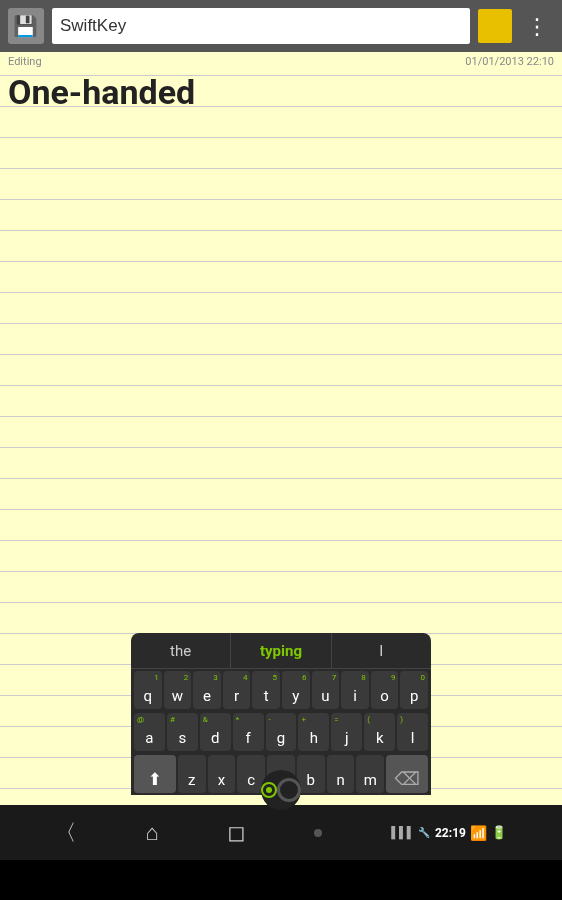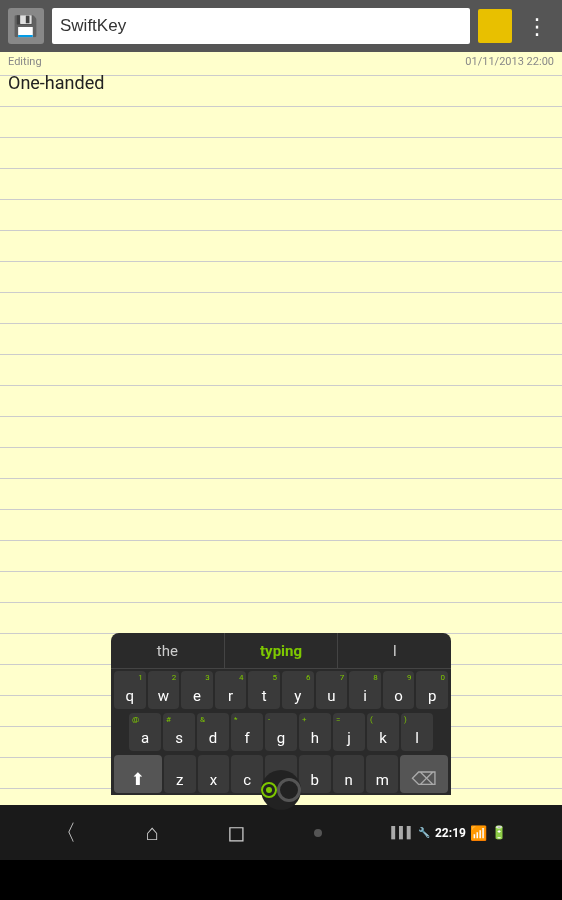--- a/index.html
+++ b/index.html
@@ -45,21 +45,21 @@
       position: relative;
       overflow: hidden;
     }
     .note-meta {
       display: flex; justify-content: space-between;
       padding: 3px 8px 0 8px;
       font-size: 11px; color: #888;
     }
     .note-title {
       padding: 4px 8px 6px 8px;
-      font-size: 18px; font-weight: normal; color: #222;
+      font-size: 34px; font-weight: bold; color: #222;
     }
     
     .ruled-lines {
       position: absolute;
       top: 0; left: 0; right: 0; bottom: 0;
       pointer-events: none;
     }
     .ruled-lines::before {
       content: '';
       position: absolute;
@@ -78,21 +78,21 @@
       position: relative;
       z-index: 1;
     }
 
     
     #keyboard-container {
       position: absolute;
       bottom: 65px;
       left: 50%;
       transform: translateX(-50%);
-      width: 340px;
+      width: 300px;
       background: #2a2a2a;
       border-radius: 8px 8px 0 0;
       overflow: visible;
       z-index: 10;
     }
 
     
     #keyboard-handle {
       position: absolute;
       bottom: -15px;
@@ -206,21 +206,21 @@
   <input class="app-bar-title-input" type="text" value="SwiftKey" style="">
   <div class="app-bar-color-btn"></div>
   <div class="app-bar-menu-btn">⋮</div>
 </div>
 
 <div id="note-area">
   <div class="ruled-lines"></div>
   <div class="note-content-area">
     <div class="note-meta">
       <span>Editing</span>
-      <span>01/11/2013  22:00</span>
+      <span>01/01/2013  22:10</span>
     </div>
     <div class="note-title">One-handed</div>
   </div>
 
   <div id="keyboard-container">
 
     <div class="kb-autocomplete">
       <div class="kb-autocomplete-item">the</div>
       <div class="kb-autocomplete-item highlight">typing</div>
       <div class="kb-autocomplete-item">I</div>

